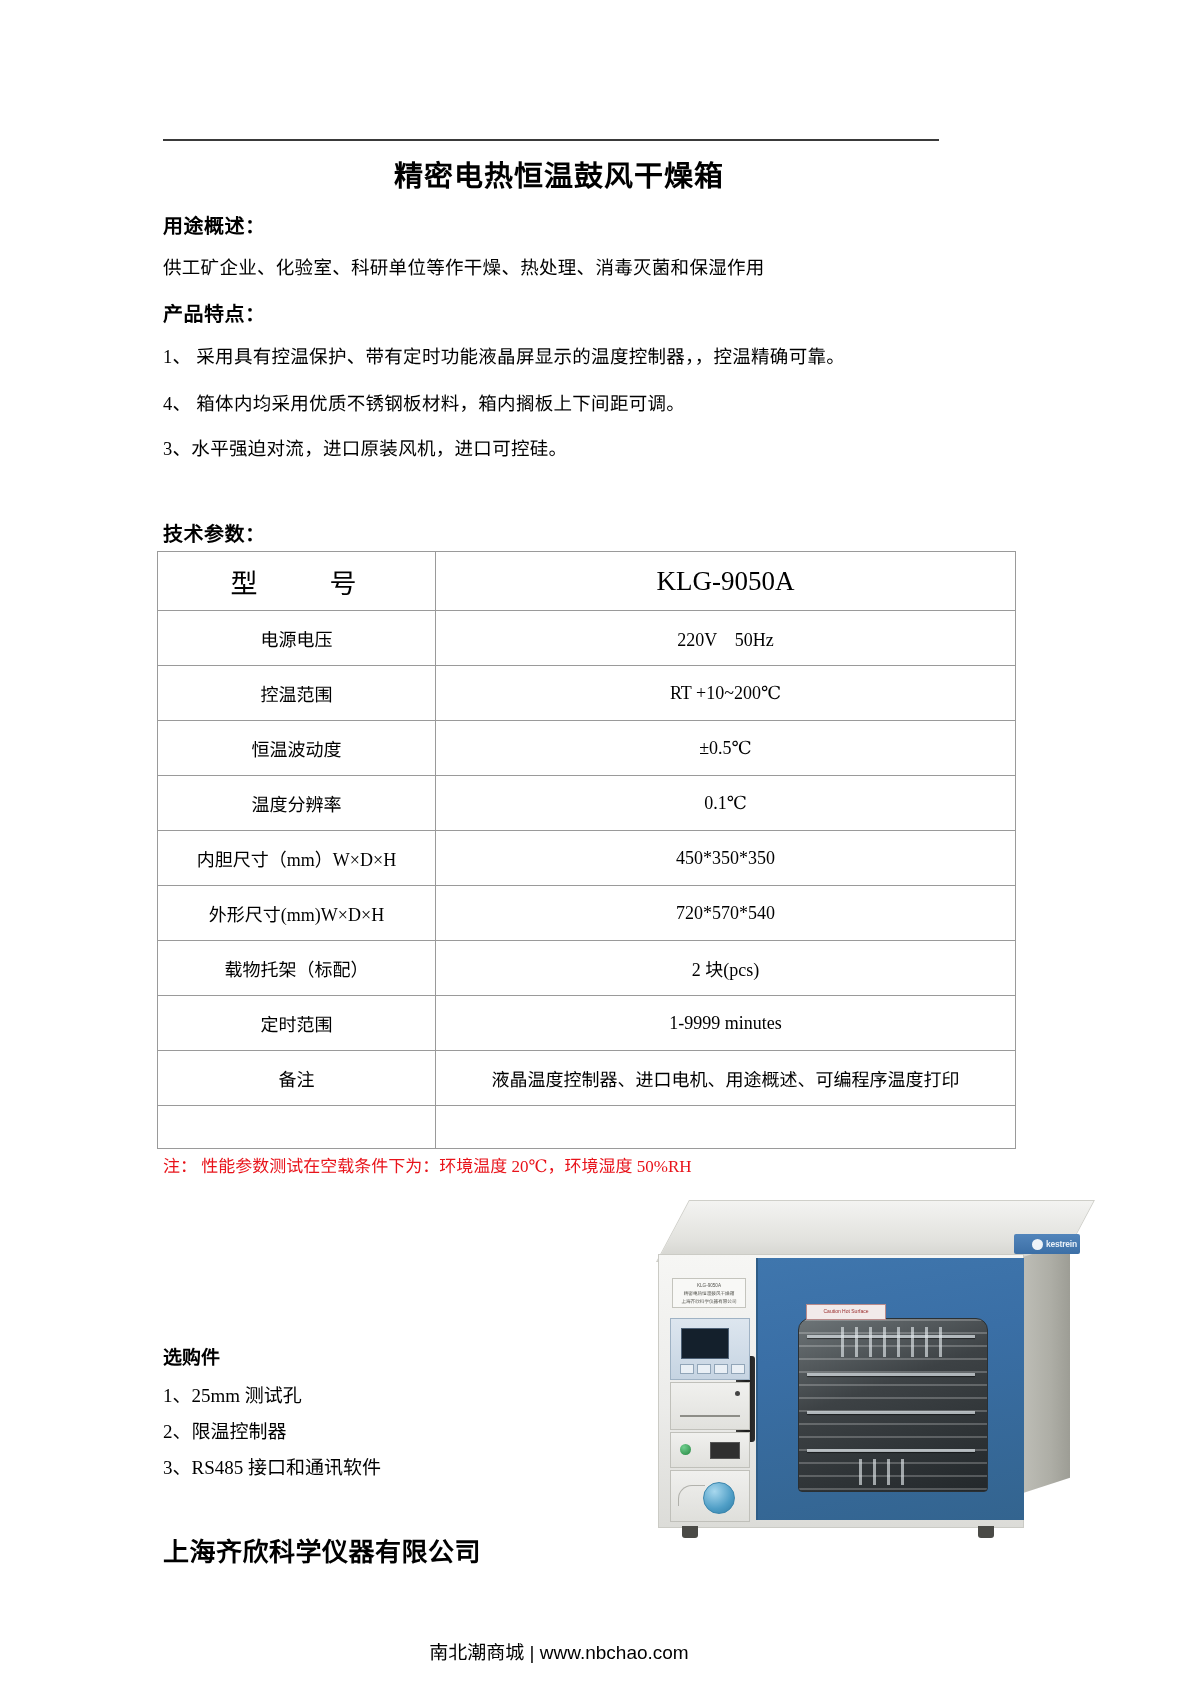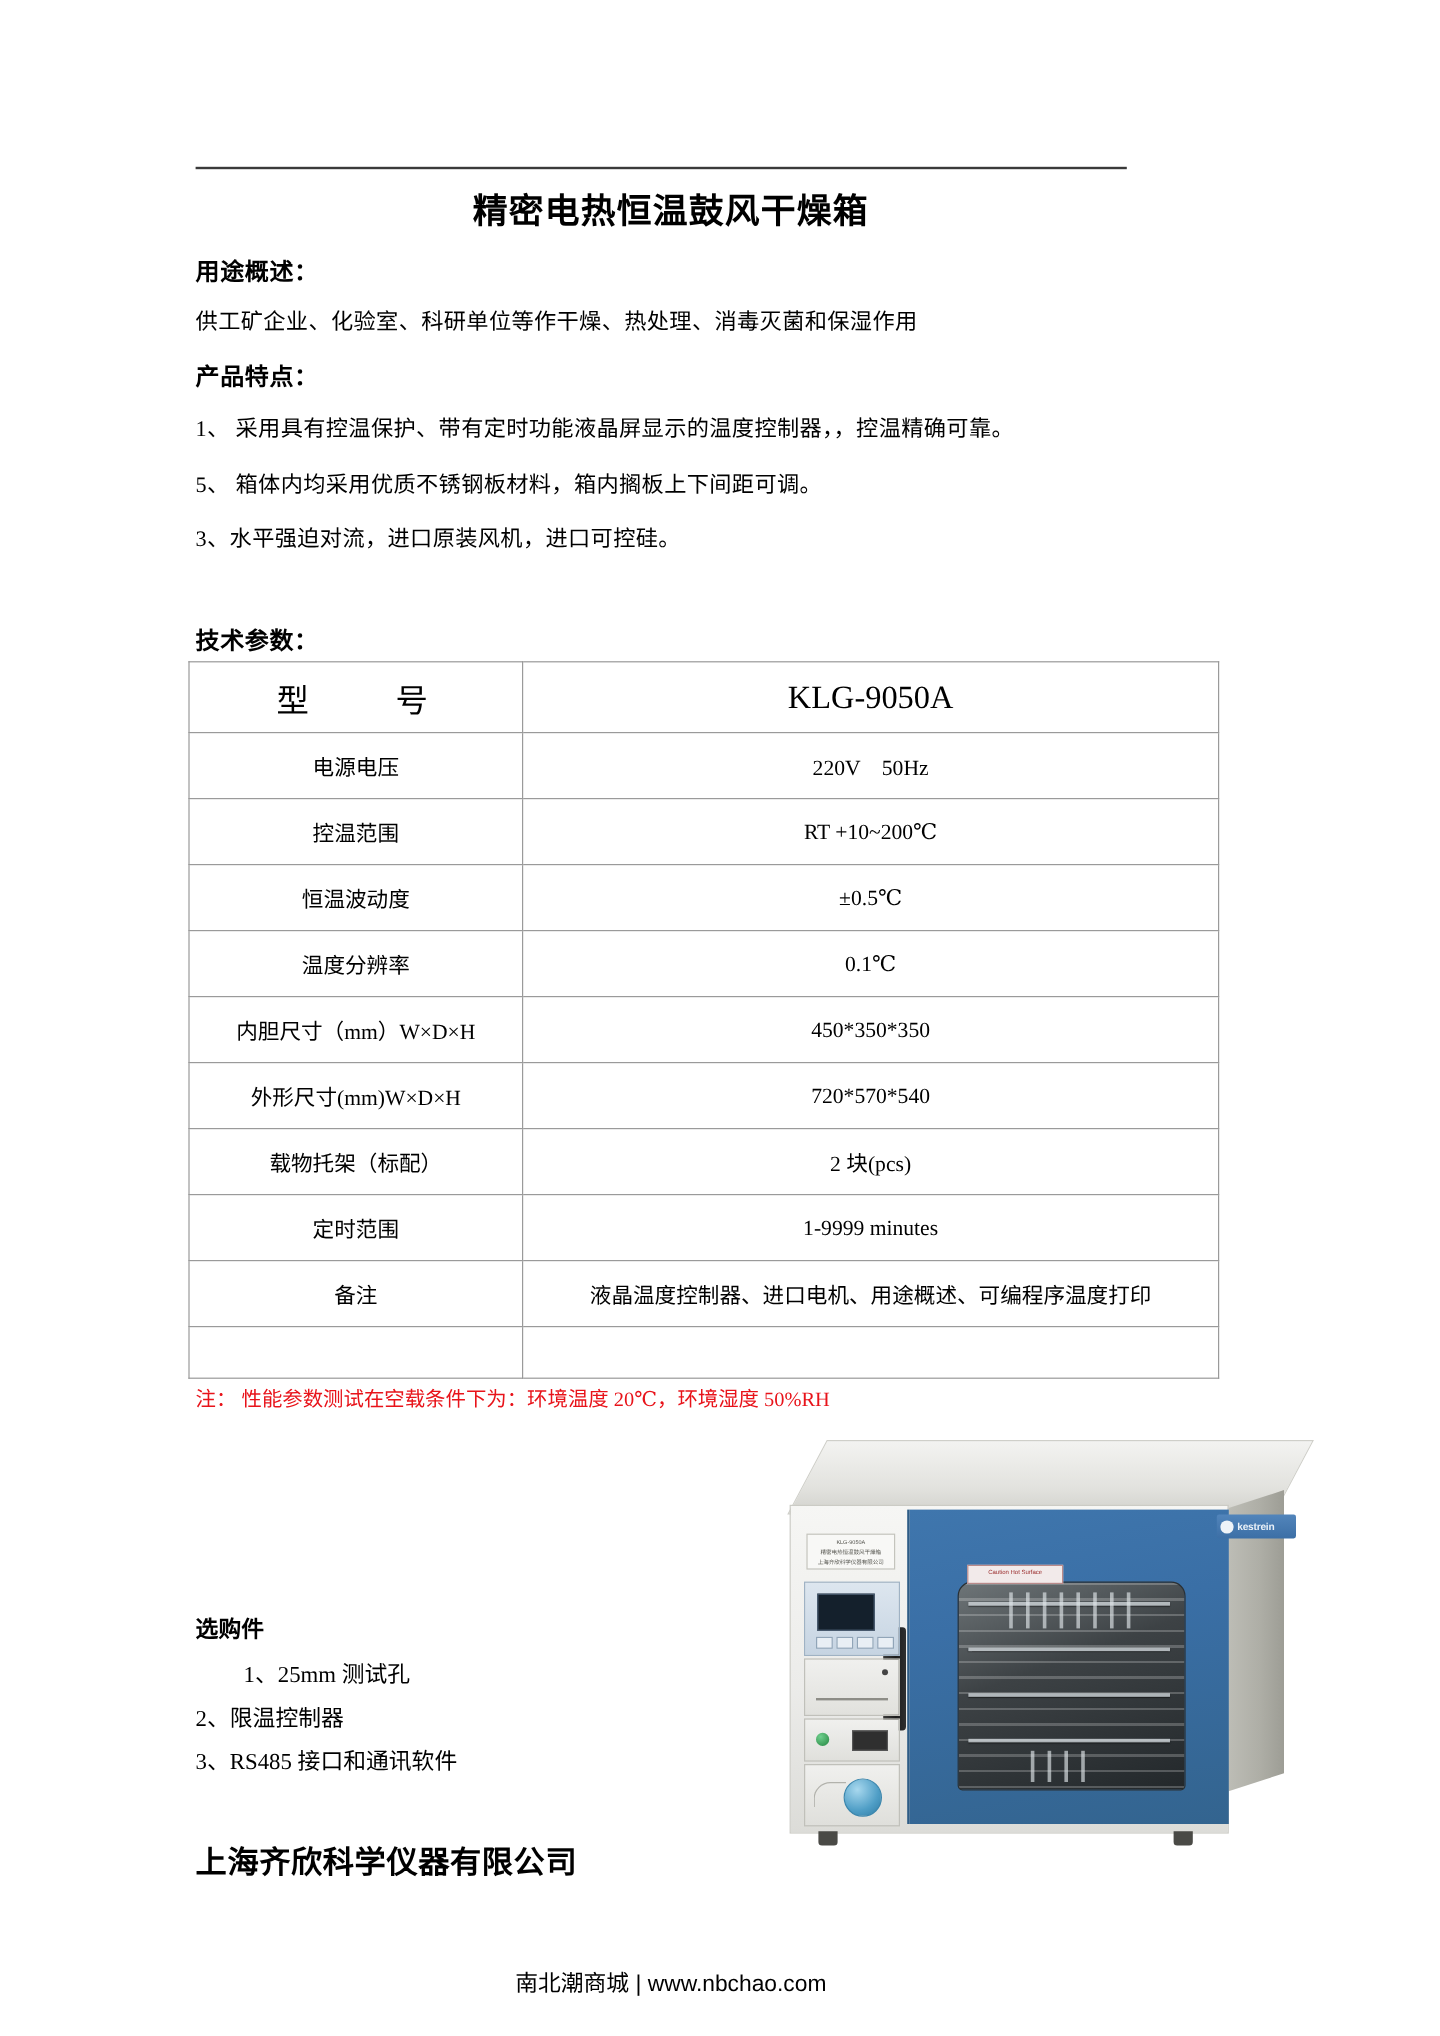--- a/index.html
+++ b/index.html
@@ -119,21 +119,21 @@
   }
 
   
   .opt-line {
     position: absolute;
     left: 163px;
     font-size: 19px;
     white-space: nowrap;
   }
   #opt-head { top: 1342px; font-weight: bold; }
-  #opt-1    { top: 1380px; margin-left: 40px; }
+  #opt-1    { top: 1380px; }
   #opt-2    { top: 1416px; }
   #opt-3    { top: 1452px; }
 
   
   .company {
     position: absolute;
     left: 163px;
     top: 1531px;
     font-size: 26px;
     font-weight: bold;
@@ -227,23 +227,22 @@
   .oven-logo {
     position: absolute;
     right: 14px; top: 38px;
     width: 66px; height: 20px;
     background: linear-gradient(180deg,#5285bb,#3c6f a6);
     background: linear-gradient(180deg,#5285bb,#3c6fa6);
     border-radius: 2px;
     display: flex;
     align-items: center;
     gap: 3px;
-    padding-left: 3px;
+    padding-left: 18px;
     box-sizing: border-box;
-    margin-top: 28px;
   }
   .oven-logo .dot {
     width: 11px; height: 11px;
     border-radius: 50%;
     background: #eef3f8;
     flex: 0 0 auto;
   }
   .oven-logo .lg-text {
     font-family: "Liberation Sans", "DejaVu Sans", sans-serif;
     font-size: 8.5px;
@@ -396,21 +395,21 @@
 
   <div class="top-rule"></div>
 
   <div class="doc-title">精密电热恒温鼓风干燥箱</div>
 
   <div class="sec-head" id="use-head">用途概述：</div>
   <div class="body-line" id="use-text">供工矿企业、化验室、科研单位等作干燥、热处理、消毒灭菌和保湿作用</div>
 
   <div class="sec-head" id="feat-head">产品特点：</div>
   <div class="body-line" id="feat-1">1、 采用具有控温保护、带有定时功能液晶屏显示的温度控制器，，控温精确可靠。</div>
-  <div class="body-line" id="feat-2">5、 箱体内均采用优质不锈钢板材料，箱内搁板上下间距可调。</div>
+  <div class="body-line" id="feat-2">4、 箱体内均采用优质不锈钢板材料，箱内搁板上下间距可调。</div>
   <div class="body-line" id="feat-3">3、水平强迫对流，进口原装风机，进口可控硅。</div>
 
   <div class="sec-head" id="spec-head">技术参数：</div>
 
   <table class="spec-table">
     <tbody>
       <tr class="model">
         <td class="k">型　　号</td>
         <td class="val-model">KLG-9050A</td>
       </tr>

